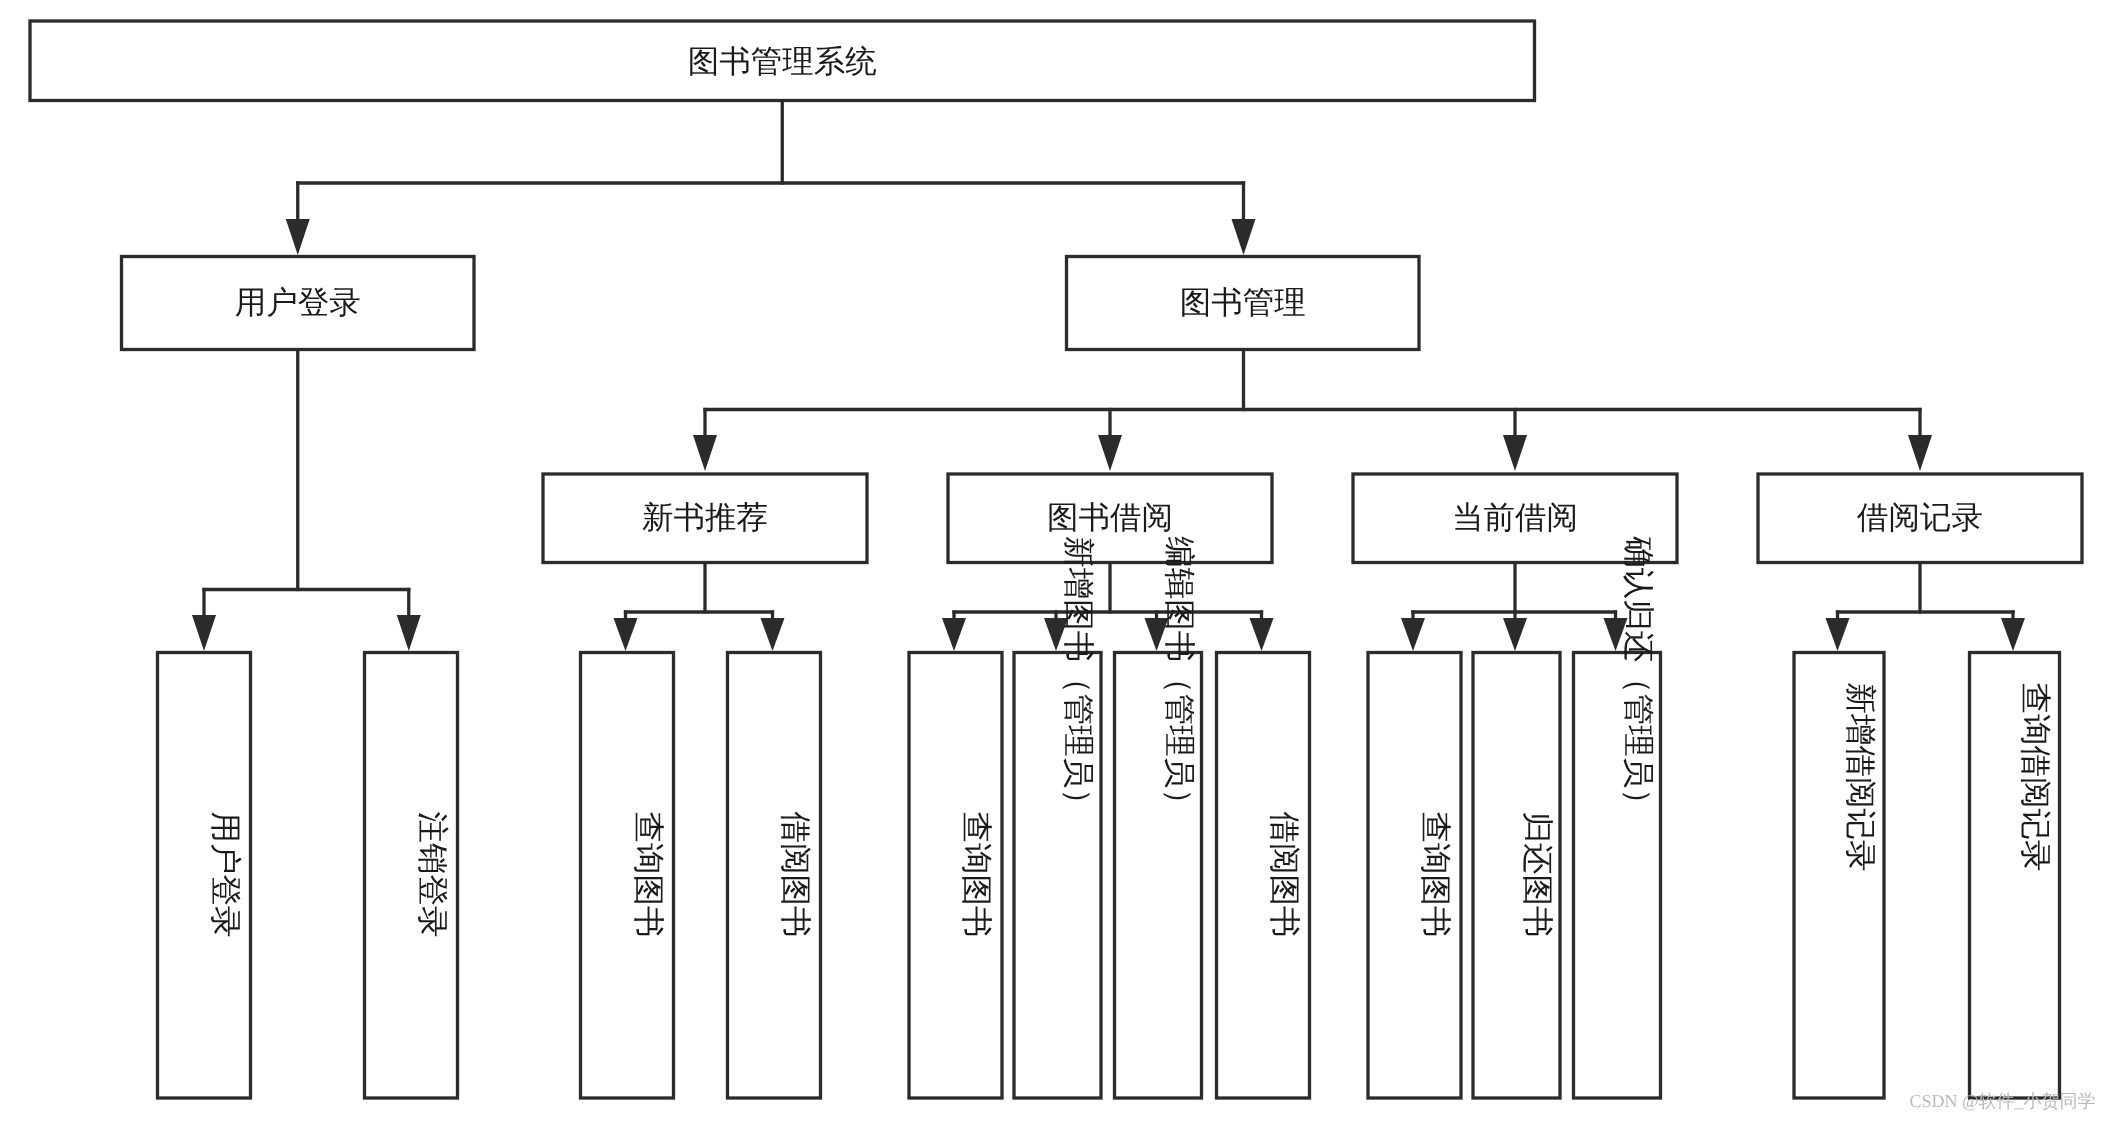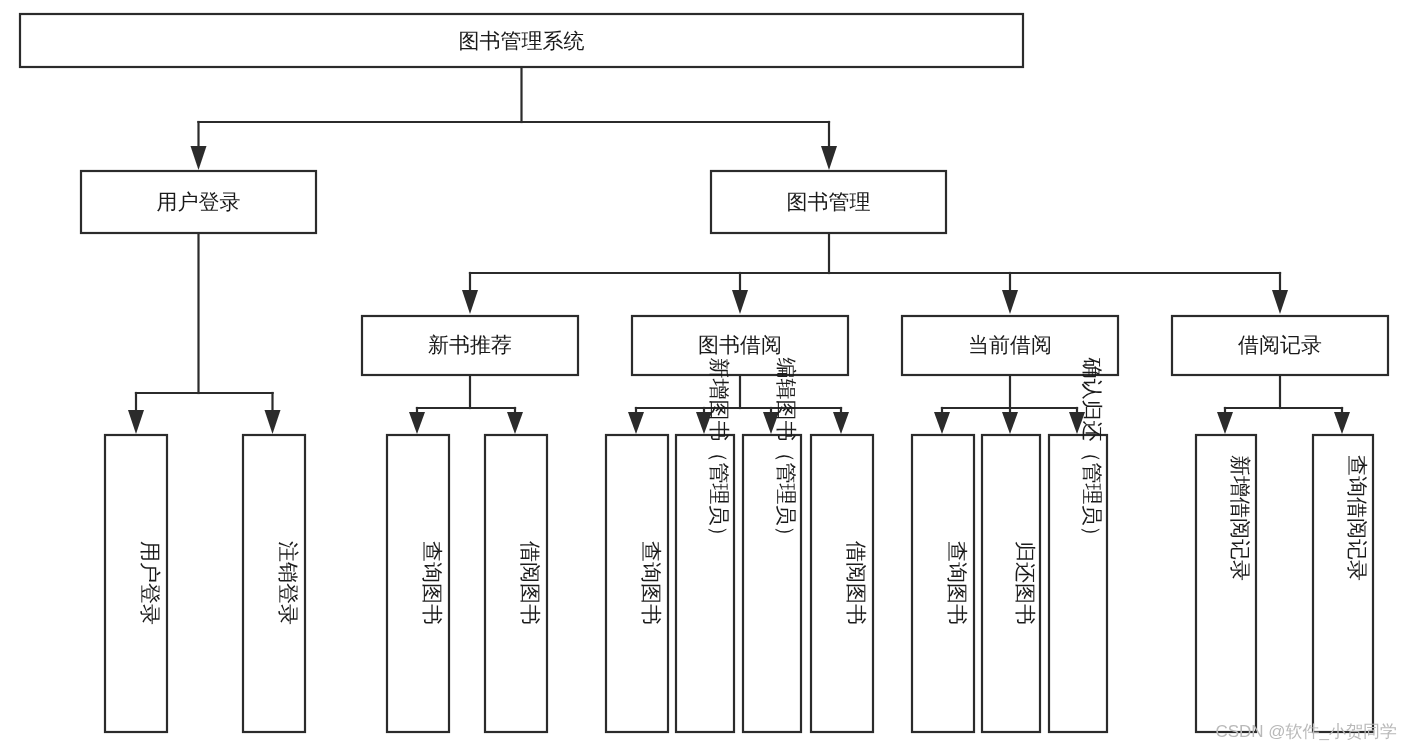--- a/index.html
+++ b/index.html
@@ -51,22 +51,22 @@
   .leaf-label-v {
     font-family: "DejaVu Sans", "Liberation Sans", sans-serif;
     font-size: 21px;
     fill: #1a1a1a;
     text-anchor: middle;
   }
   .watermark {
     position: absolute;
     right: 8px;
     bottom: 4px;
-    font-family: Liberation Sans, sans-serif;
-    font-size: 17px;
+    font-family: Liberation Serif, serif;
+    font-size: 12px;
     color: #b9b9b9;
     white-space: nowrap;
     user-select: none;
   }
 </style>
 </head>
 <body>
 
 <div id="diagram-root">
 

